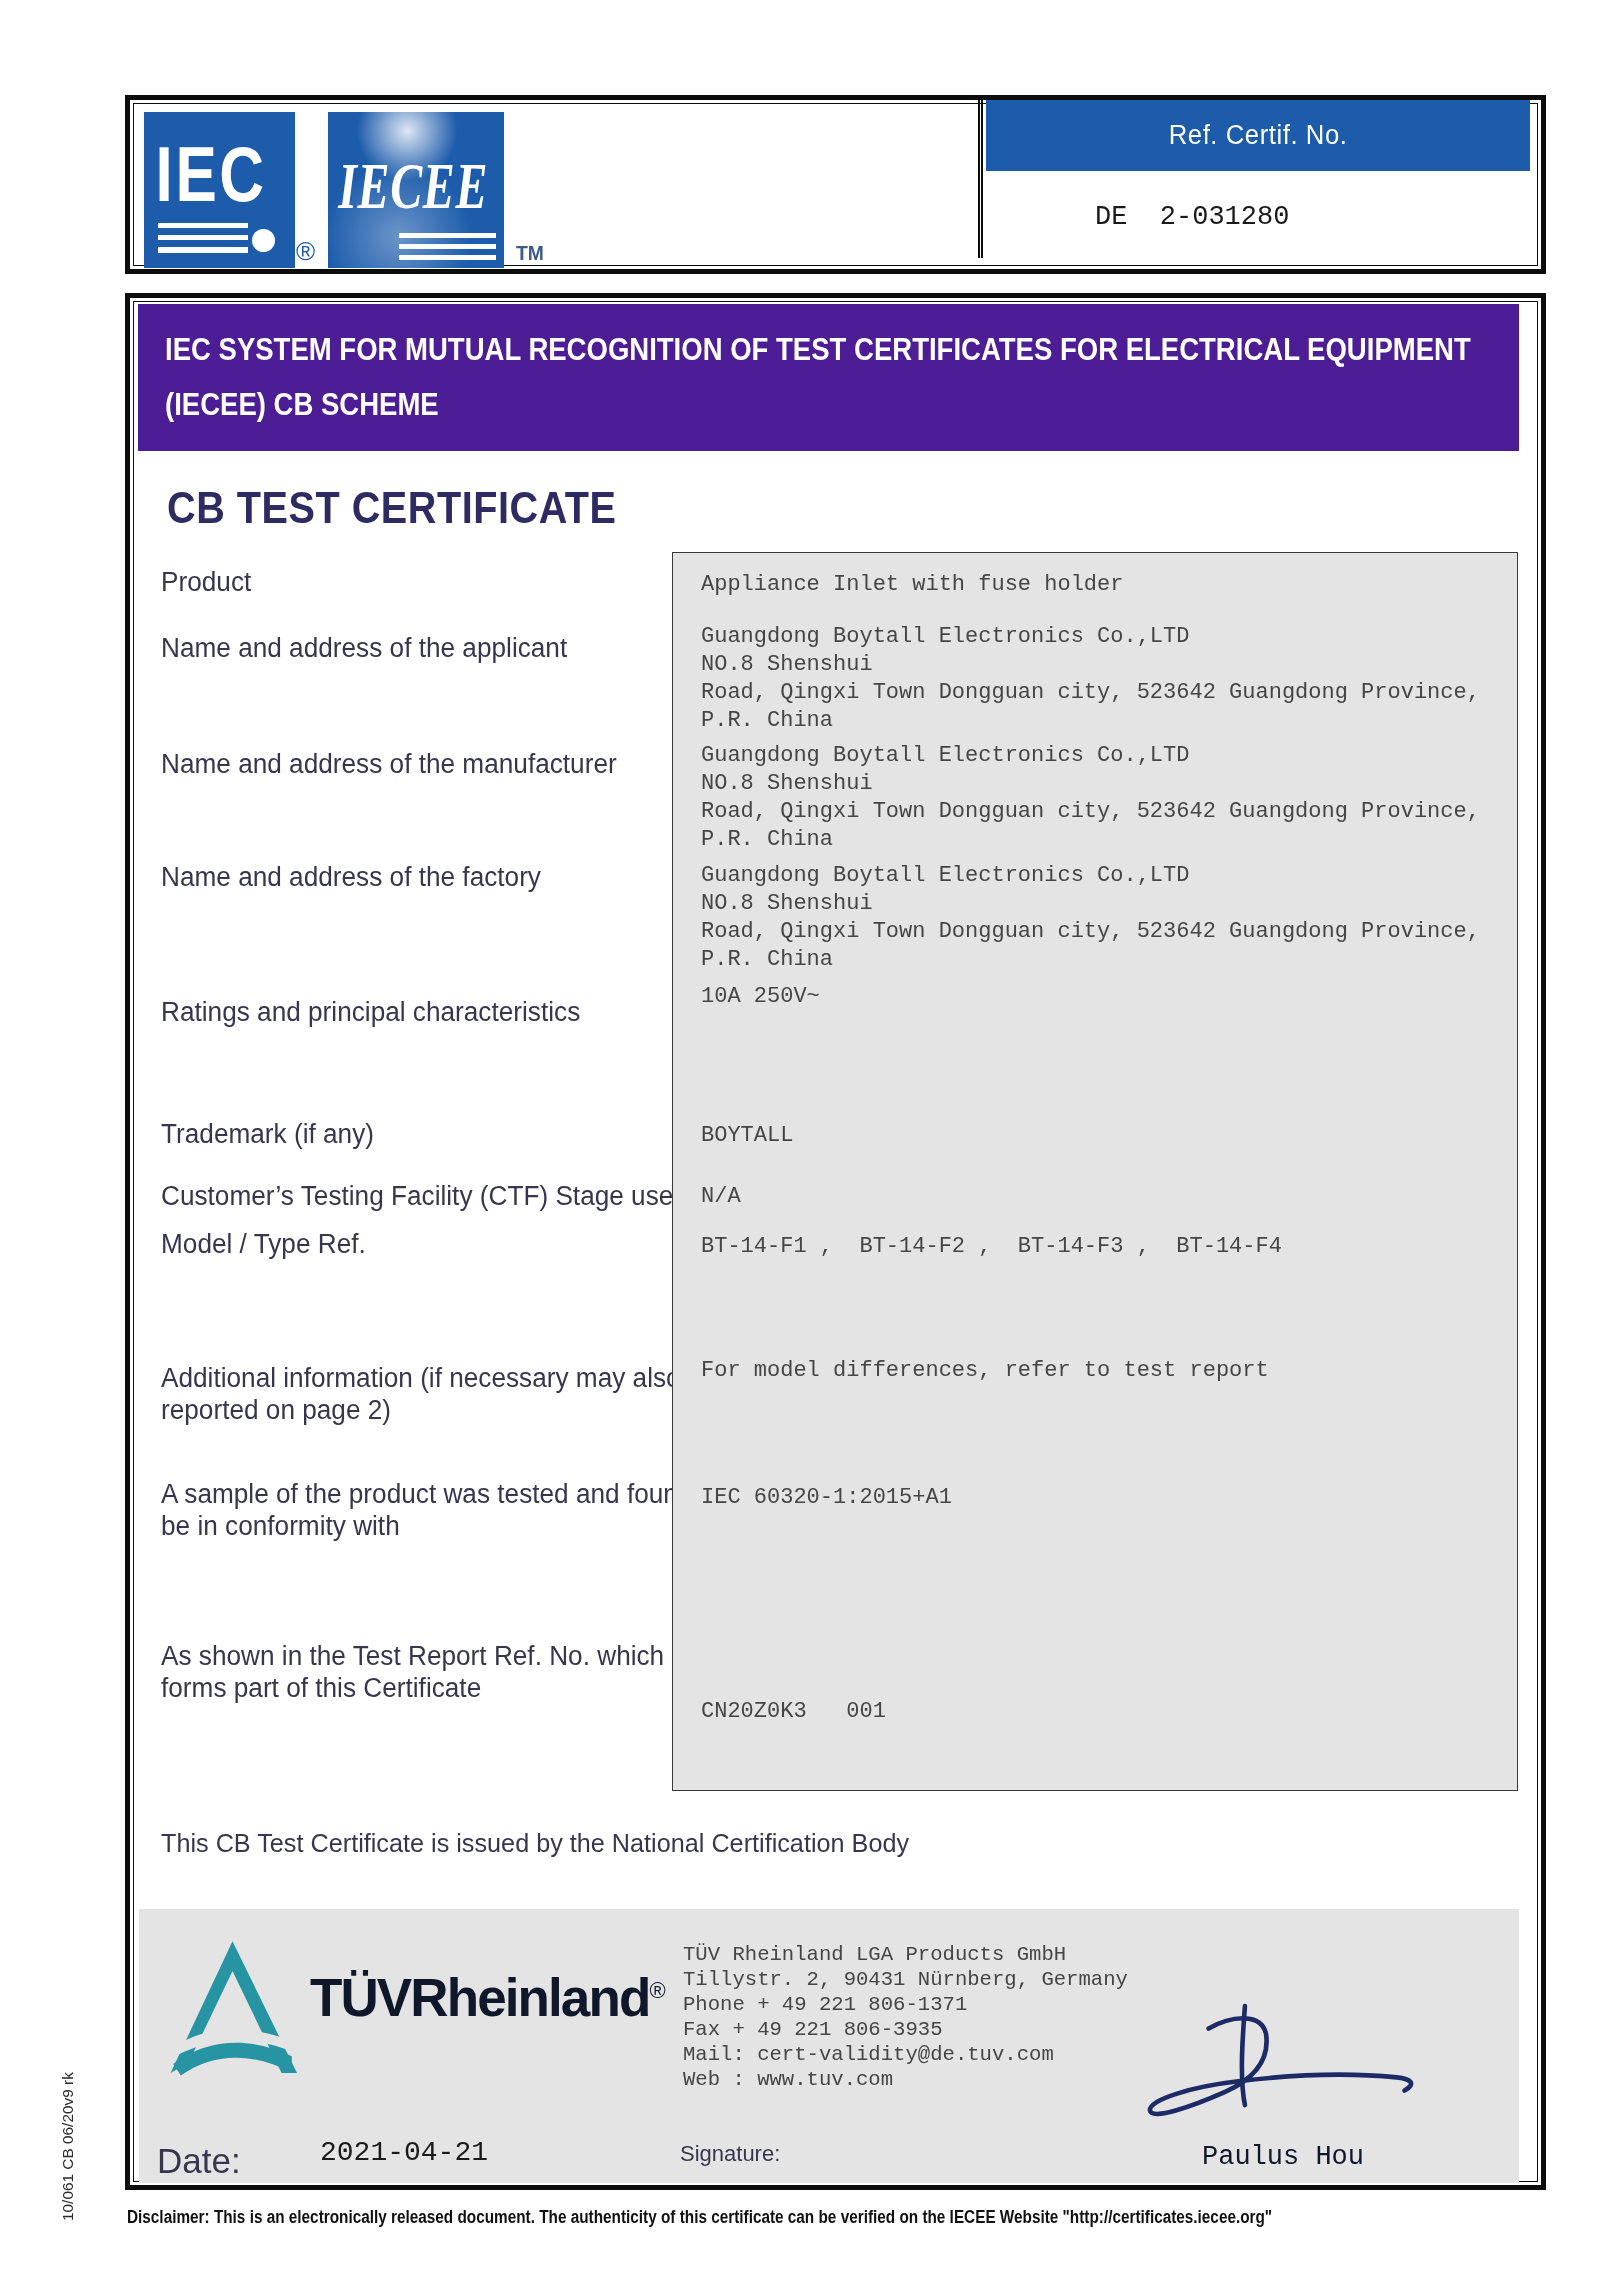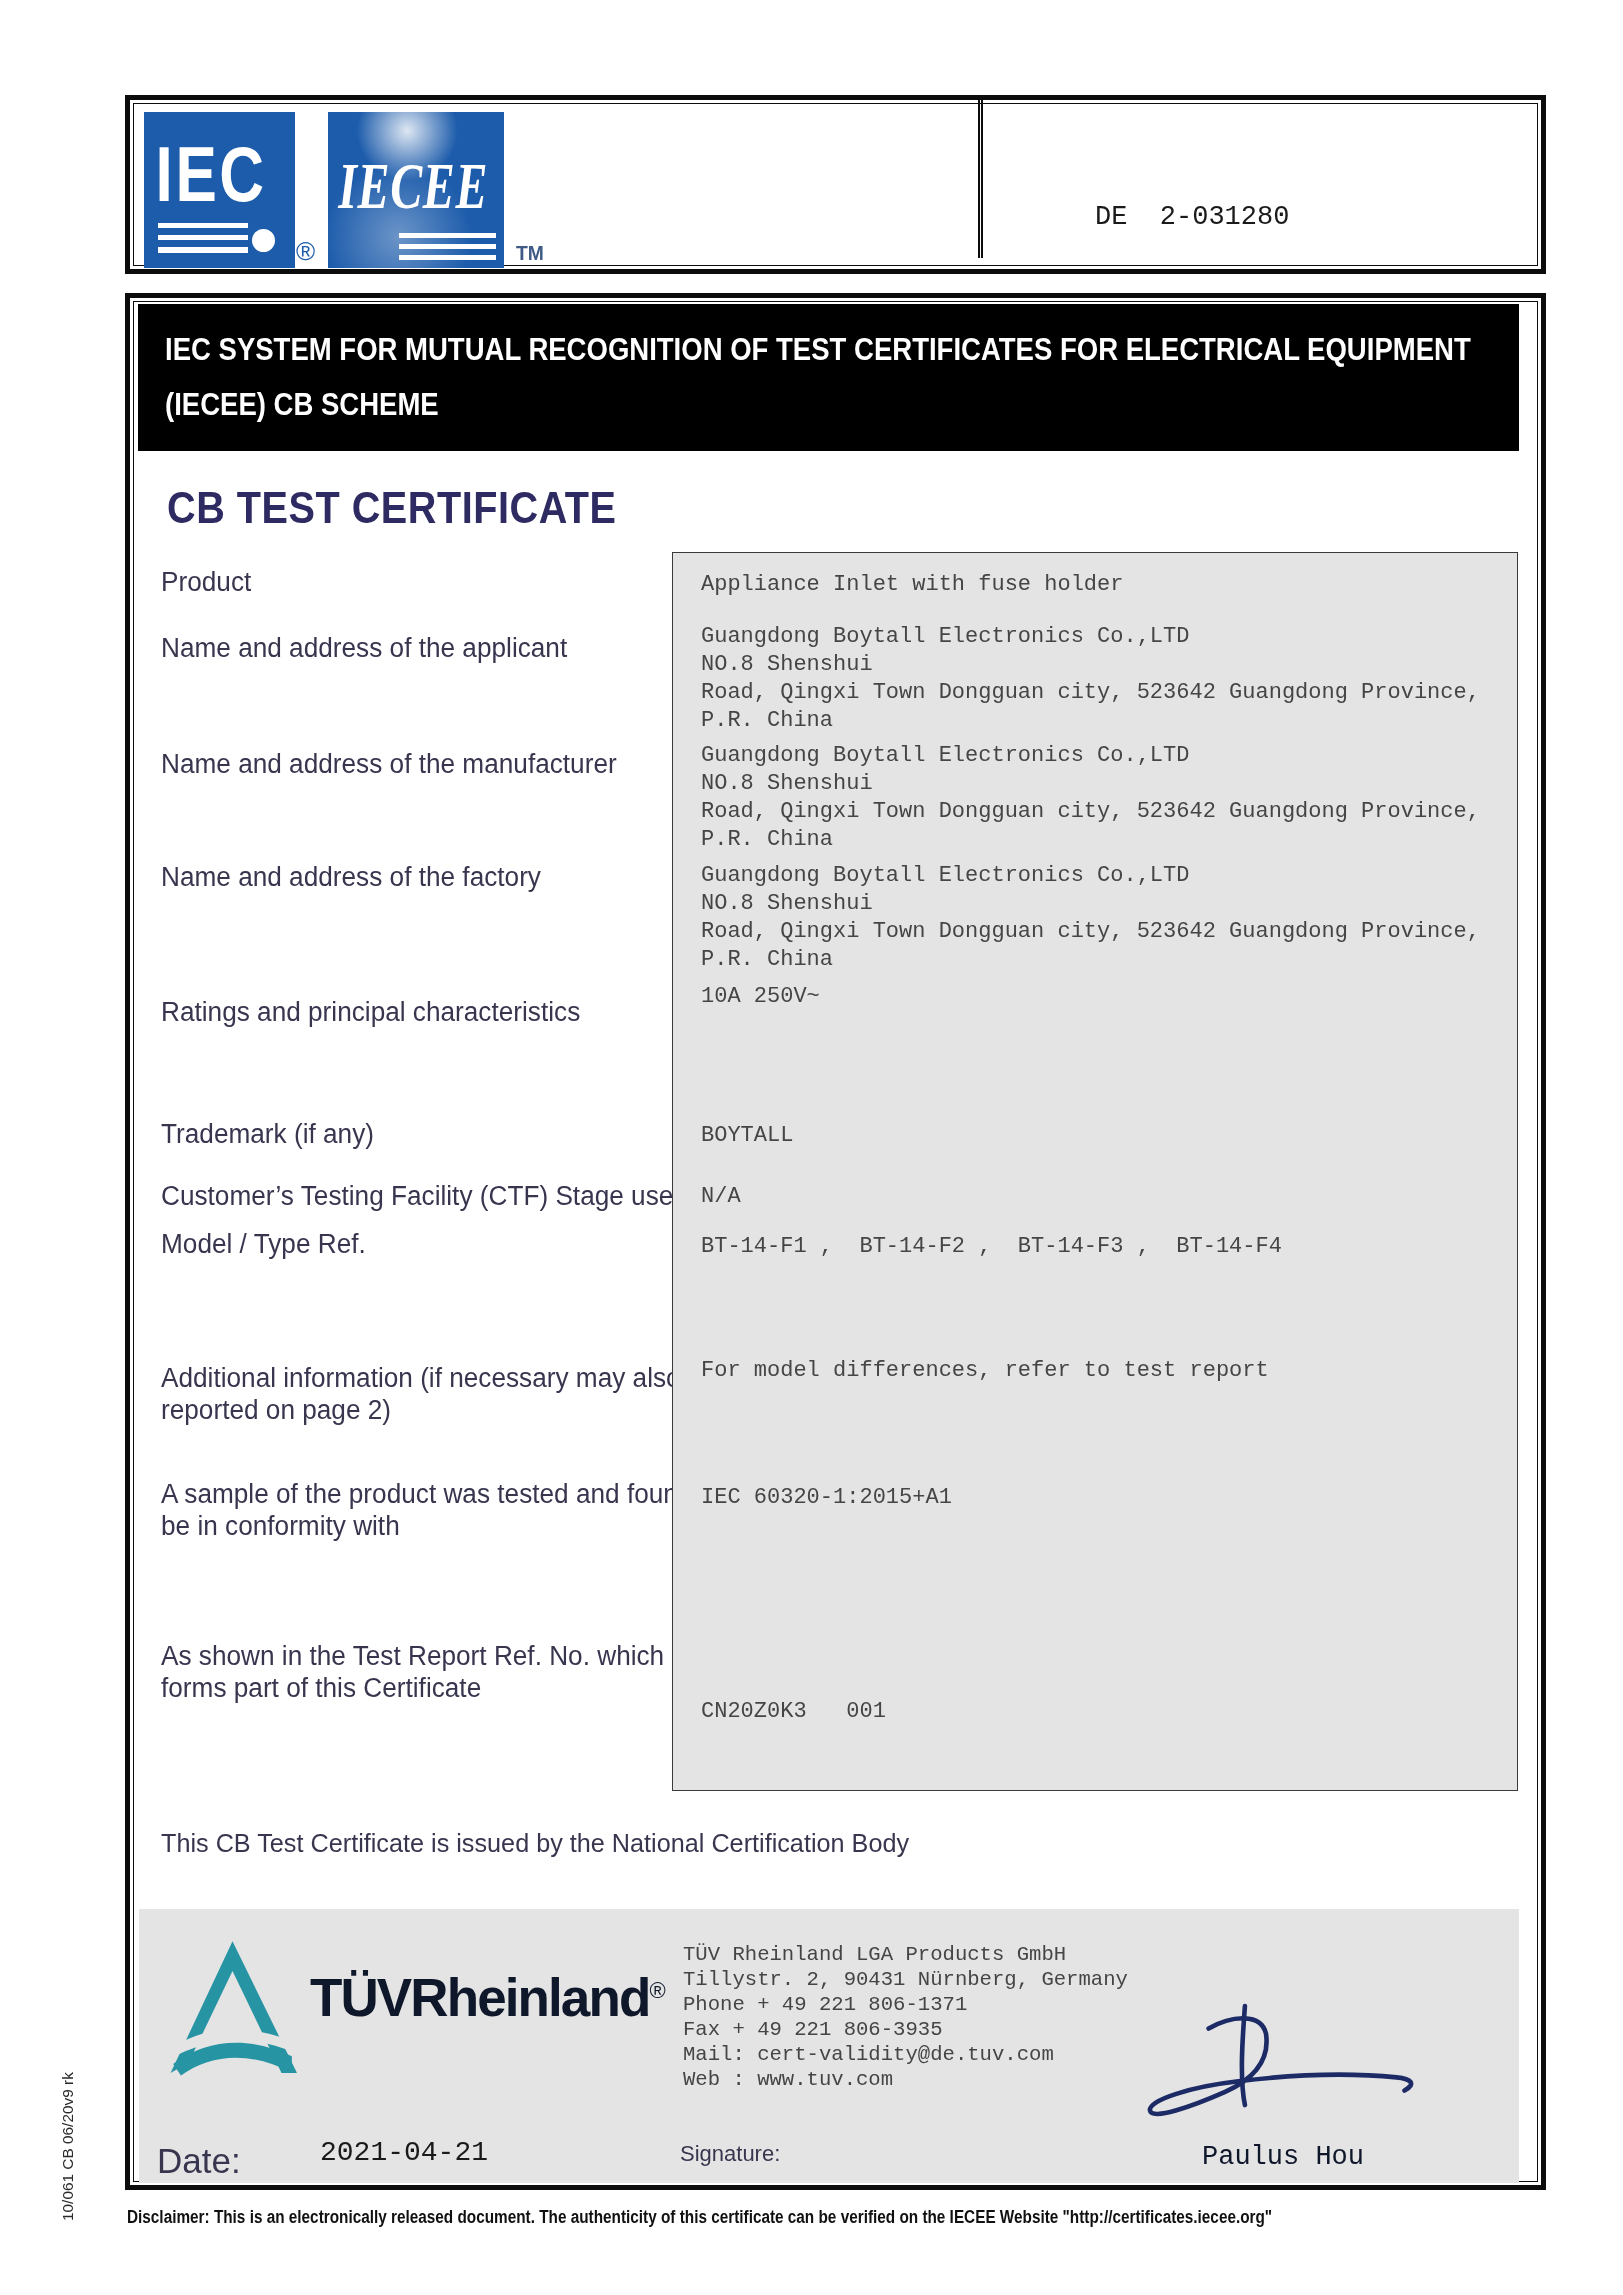--- a/index.html
+++ b/index.html
@@ -32,21 +32,21 @@
   .tm-mark{position:absolute;left:386px;top:143px;color:#3f5a86;font-size:19.3px;font-weight:bold;}
 
   .top-divider{position:absolute;left:848px;top:0px;height:158px;border-left:5.8px double #0c0c0c;}
   .ref-header{position:absolute;left:856px;top:0px;width:544px;height:71px;background:#1d5cab;
               display:flex;align-items:center;justify-content:center;}
   .ref-header-label{color:#ffffff;font-size:27px;letter-spacing:0.6px;transform:scaleX(.95);}
   .ref-value{position:absolute;left:965px;top:102px;font-family:"Liberation Mono",monospace;
              font-size:27px;color:#1a1a1a;white-space:pre;}
 
   
-  .band{position:absolute;left:8.4px;top:6.4px;width:1381px;height:147px;background:#000000;}
+  .band{position:absolute;left:8.4px;top:6.4px;width:1381px;height:147px;background:#4c1d95;}
   .band-line{position:absolute;left:27px;color:#ffffff;font-size:32px;font-weight:bold;
              white-space:nowrap;transform:scaleX(.86);transform-origin:left center;}
   .band-line1{top:27px;}
   .band-line2{top:82px;}
 
   
   .cb-title{position:absolute;left:37px;top:185px;color:#2e2a62;font-size:44px;font-weight:bold;
             transform:scaleX(.9);transform-origin:left top;letter-spacing:0.6px;}
 
   
@@ -122,20 +122,23 @@
       <div class="logo-gap"></div>
       <div class="iecee-sq">
         <div class="iecee-word">IECEE</div>
         <div class="iecee-bars"></div>
       </div>
     </div>
     <div class="reg-mark">®</div>
     <div class="tm-mark">TM</div>
 
     <div class="top-divider"></div>
+    <div class="ref-header">
+      <span class="ref-header-label">Ref. Certif. No.</span>
+    </div>
     <div class="ref-value">DE  2-031280</div>
   </div>
 
   <div class="frame main-box">
     <div class="inner-line"></div>
 
     <div class="band">
       <div class="band-line band-line1">IEC SYSTEM FOR MUTUAL RECOGNITION OF TEST CERTIFICATES FOR ELECTRICAL EQUIPMENT</div>
       <div class="band-line band-line2">(IECEE) CB SCHEME</div>
     </div>

